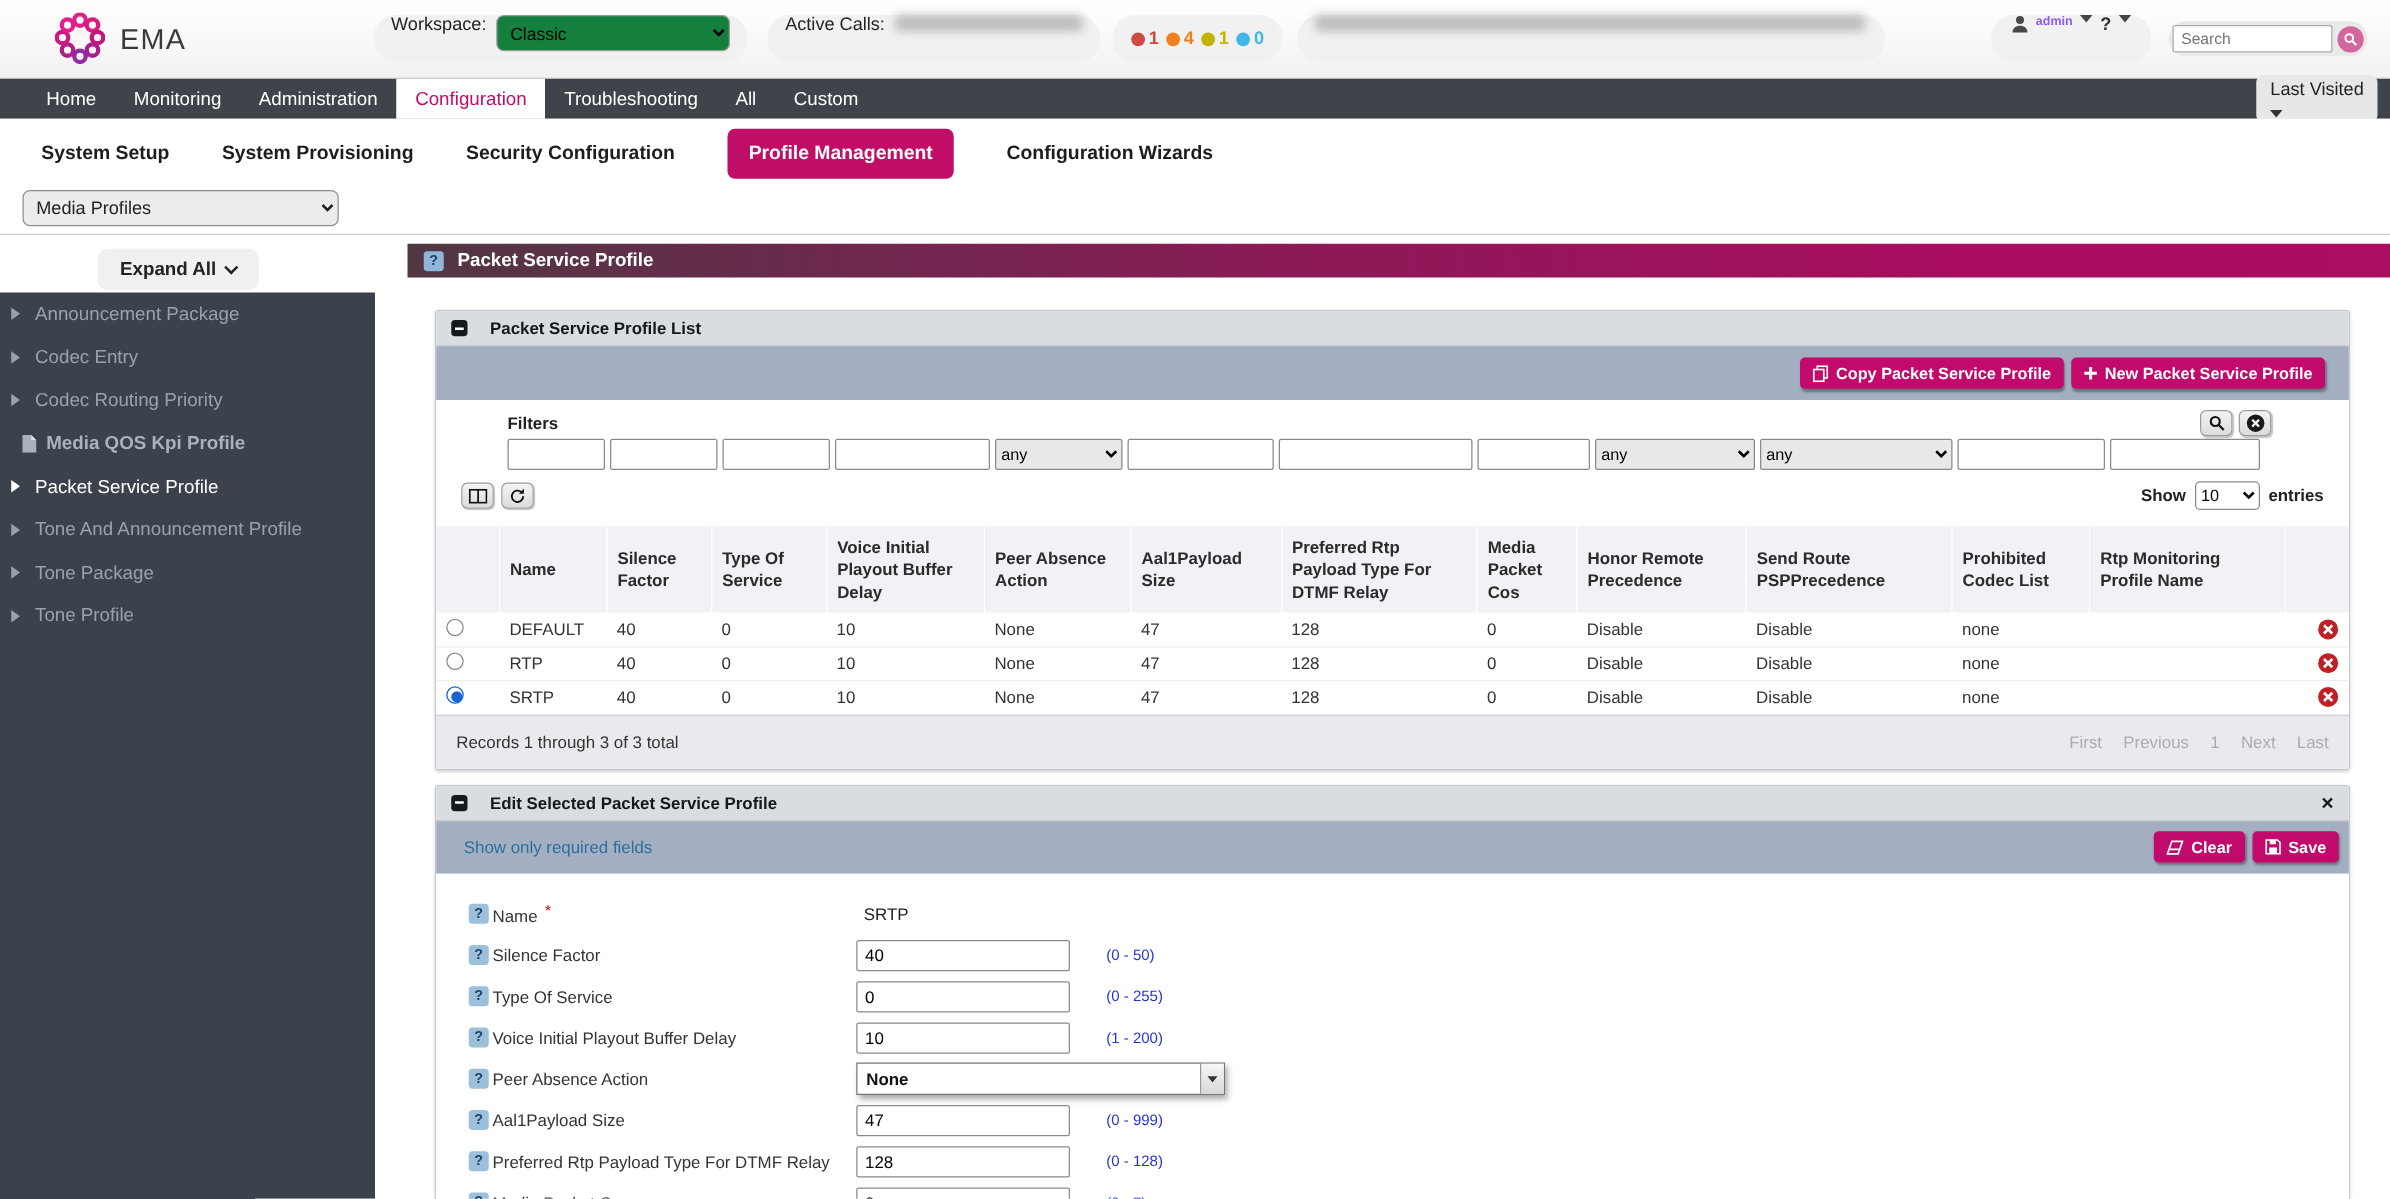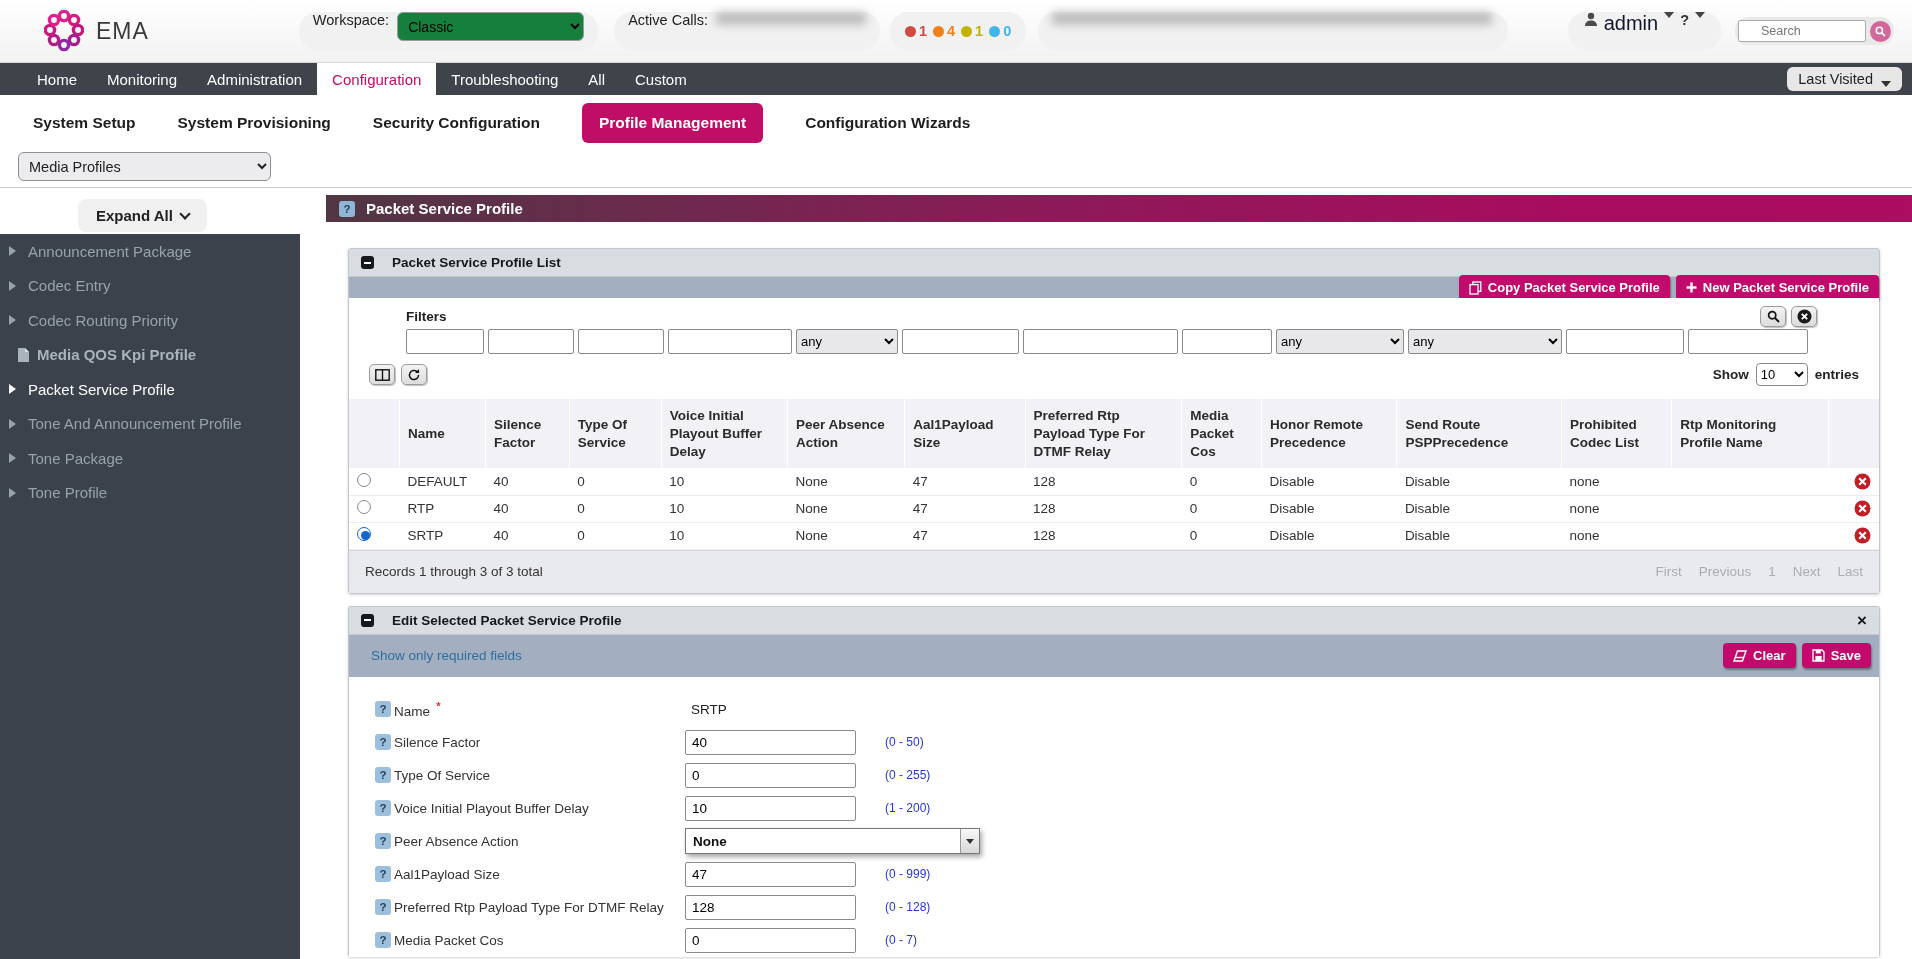--- a/index.html
+++ b/index.html
@@ -22,39 +22,39 @@
                font-family:"Liberation Sans",sans-serif; }
   .ac-pill { margin-left:16px; }
   .ac-label { font-size:14.5px; color:#222; margin-right:8px; }
   .blur-blob { background:#bdbdbd; filter:blur(4px); border-radius:3px; height:13px; }
   .dots-pill { margin-left:10px; padding:0 12px; }
   .call-count { display:flex; align-items:center; margin:0 3px; }
   .dot { width:11px; height:11px; border-radius:50%; display:inline-block; margin-right:3px; }
   .dot-num { font-size:14.5px; font-weight:bold; }
   .blur-pill { margin-left:12px; width:470px; }
   .admin-pill { margin-left:auto; padding:0 16px; }
-  .admin-name { font-size:20px; color:#0f172a; margin:0 6px 0 6px; }
+  .admin-name { font-size:10px; color:#8b5cf6; margin:0 6px 0 6px;font-weight:bold; }
   .q-mark { font-size:14.5px; font-weight:bold; color:#333; margin:0 6px; }
   .caret { width:0; height:0; border-left:5px solid transparent; border-right:5px solid transparent;
            border-top:6px solid #444; display:inline-block; }
   .search-wrap { margin:0 18px 0 14px; background:#e9e9e9; border-radius:14px;
                  padding:3px; display:flex; align-items:center; }
   .search-input { width:128px; height:22px; border:1px solid #aaa; border-radius:2px;
-                  font-size:12.5px; padding-left:22px; font-family:"Liberation Sans",sans-serif; }
+                  font-size:12.5px; padding-left:6px; font-family:"Liberation Sans",sans-serif; }
   .search-btn { width:21px; height:21px; border-radius:50%; background:#d2679c; border:none;
                 margin-left:4px; display:flex; align-items:center; justify-content:center; cursor:pointer; }
 
   
   .mainnav { position:absolute; left:0; top:63px; width:1912px; height:32px; background:#3f444b;
              display:flex; align-items:stretch; padding-left:22px; }
   .nav-item { color:#fff; font-size:15px; display:flex; align-items:center; padding:0 15px; cursor:pointer; }
   .nav-item.active { background:#fff; color:#c00d66; }
   .lastvisited { margin-left:auto; align-self:center; margin-right:10px; background:#e7e7e7;
                  border-radius:6px; padding:4px 11px; font-size:14.5px; color:#222;
-                 display:flex; align-items:flex-end; gap:8px; cursor:pointer; }
+                 display:flex; align-items:flex-start; gap:8px; cursor:pointer;flex-direction:column; }
   .lastvisited .caret { border-top-color:#333; }
 
   
   .subnav { position:absolute; left:0; top:95px; width:1912px; height:55px; background:#fff;
             display:flex; align-items:center; padding-left:33px; gap:42px;text-align:center; }
   .subnav-item { font-size:15.5px; font-weight:bold; color:#1d1d1d; cursor:pointer; }
   .subnav-item.active { background:#c00d66; color:#fff; padding:11px 17px; border-radius:6px; }
 
   
   .catrow { position:absolute; left:0; top:150px; width:1912px; height:38px; background:#fff;
@@ -96,21 +96,21 @@
            border-radius:3px; box-shadow:0 1px 3px rgba(0,0,0,.18); }
   .panel1 { margin-top:26px; }
   .panel2 { margin-top:12px; border-bottom:none; }
   .p-header { height:28px; background:#d9dde2; border-bottom:1px solid #c4c9ce;
               display:flex; align-items:center; padding:0 12px; }
   .minus-ico { width:13px; height:13px; background:#15181c; border-radius:3px; position:relative;
                cursor:pointer; flex:0 0 auto; }
   .minus-ico::after { content:""; position:absolute; left:3px; right:3px; top:5.5px; height:2px; background:#fff; }
   .p-title { font-size:13.5px; font-weight:bold; color:#15181c; margin-left:18px; }
   .p-close { margin-left:auto; font-size:17px; font-weight:bold; color:#15181c; cursor:pointer; line-height:1; }
-  .p-toolbar { height:21px; background:#a3afc0; display:flex; align-items:center; padding:0 0; }
+  .p-toolbar { height:43px; background:#a3afc0; display:flex; align-items:center; padding:0 19px; }
   .btn-magenta { background:#c10a6c; color:#fff; font-weight:bold; font-size:13px; border:none;
                  border-radius:4px; padding:5px 10px; margin-left:6px; display:flex; align-items:center;
                  gap:6px; box-shadow:1px 2px 2px rgba(0,0,0,.35); cursor:pointer;
                  font-family:"Liberation Sans",sans-serif; }
   .tb-right { margin-left:auto; display:flex; align-items:center; }
 
   .p-body { position:relative; background:#fff; padding-top:11px; }
   .filters-label { font-size:13.5px; font-weight:bold; color:#222; margin-left:57px; }
   .search-clear { position:absolute; right:62px; top:8px; display:flex; gap:5px; }
   .ico-btn { width:26px; height:21px; background:linear-gradient(#f3f3f3,#dcdcdc); border:1px solid #9c9c9c;

